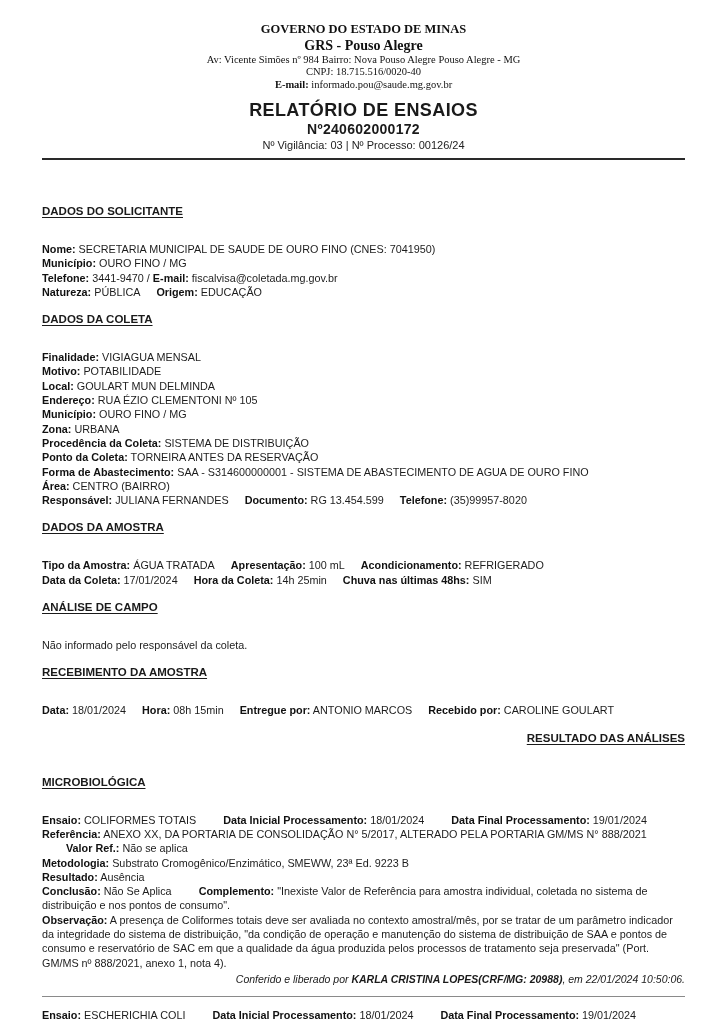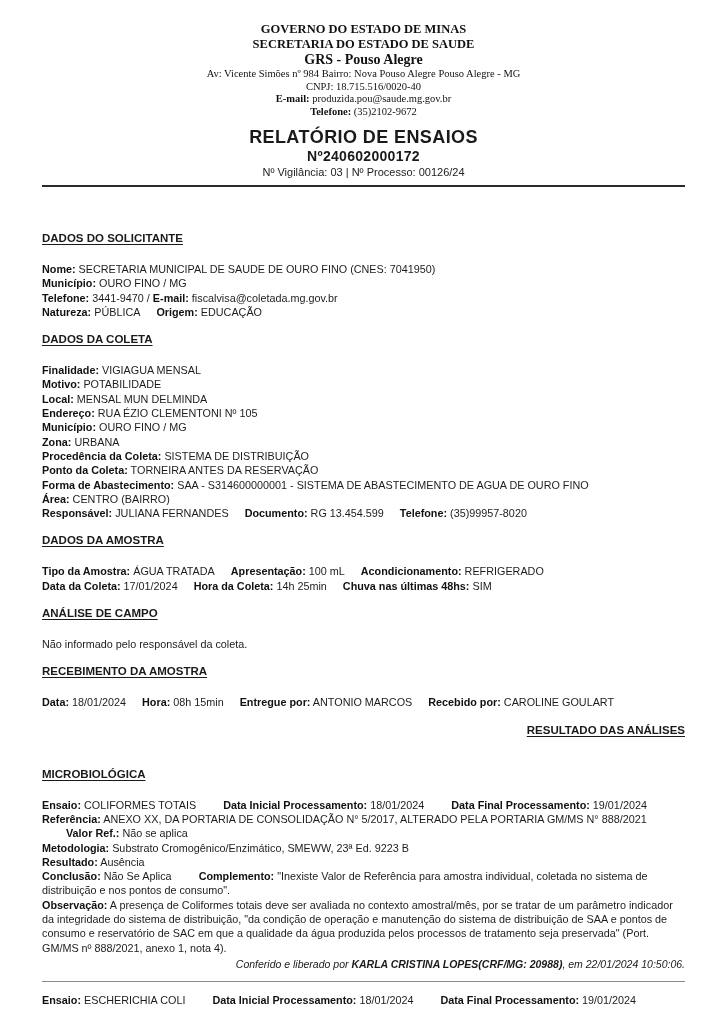--- a/index.html
+++ b/index.html
@@ -26,21 +26,21 @@
   .header-divider { border: none; border-top: 2px solid #2a2a2a; margin: 5px 0 0; }
 
   
   .sec-heading {
     font-size: 11.5px; font-weight: bold; text-decoration: underline;
     text-underline-offset: 2px; margin: 13px 0 0; line-height: 14px;
   }
   .sec-heading.first { margin-top: 44px; }
   .sec-heading.center { text-align: right; }
   .sec-heading.micro { margin-top: 30px; }
-  .rows { margin-top: 17px; }
+  .rows { margin-top: 24px; }
   .row { font-size: 10.8px; line-height: 14.3px; margin: 0; color: #1c1c1c; }
   .lbl { font-weight: bold; color: #111; }
   .pair + .pair { margin-left: 16px; }
   .wgap { margin-left: 24px; }
 
   .release { text-align: right; font-style: italic; font-size: 10.5px; line-height: 13px; margin-top: 3px; }
   .release .name { font-weight: bold; }
 
   .thin-divider { border: none; border-top: 1px solid #8a8a8a; margin: 8px 0 0; }
   .ensaio2-row { margin-top: 11px; }
@@ -56,31 +56,26 @@
   .footer-center { flex: 1; text-align: left; }
   .footer-left, .footer-right { white-space: nowrap; }
 </style>
 </head>
 <body>
 
 <div class="page">
 
   <div class="letterhead">
     <div class="lh-bold-lg">GOVERNO DO ESTADO DE MINAS</div>
-    <div class="lh-bold-lg">SECRETARIA DO ESTADO DE SAUDE</div>
     <div class="lh-grs">GRS - Pouso Alegre</div>
     <div class="lh-small">Av: Vicente Simões nº 984 Bairro: Nova Pouso Alegre Pouso Alegre - MG</div>
     <div class="lh-small">CNPJ: 18.715.516/0020-40</div>
     <div class="lh-small">
       <span class="b">E-mail:</span>
-      <span>produzida.pou@saude.mg.gov.br</span>
-    </div>
-    <div class="lh-small">
-      <span class="b">Telefone:</span>
-      <span>(35)2102-9672</span>
+      <span>informado.pou@saude.mg.gov.br</span>
     </div>
   </div>
 
   <div class="title-block">
     <div class="report-title">RELATÓRIO DE ENSAIOS</div>
     <div class="report-number">Nº240602000172</div>
     <div class="report-meta">Nº Vigilância: 03 | Nº Processo: 00126/24</div>
   </div>
 
   <hr class="header-divider">
@@ -114,21 +109,21 @@
       <p class="row">
         <span class="lbl">Finalidade:</span>
         <span class="val">VIGIAGUA MENSAL</span>
       </p>
       <p class="row">
         <span class="lbl">Motivo:</span>
         <span class="val">POTABILIDADE</span>
       </p>
       <p class="row">
         <span class="lbl">Local:</span>
-        <span class="val">MENSAL MUN DELMINDA</span>
+        <span class="val">GOULART MUN DELMINDA</span>
       </p>
       <p class="row">
         <span class="lbl">Endereço:</span>
         <span class="val">RUA ÉZIO CLEMENTONI Nº 105</span>
       </p>
       <p class="row">
         <span class="lbl">Município:</span>
         <span class="val">OURO FINO / MG</span>
       </p>
       <p class="row">

